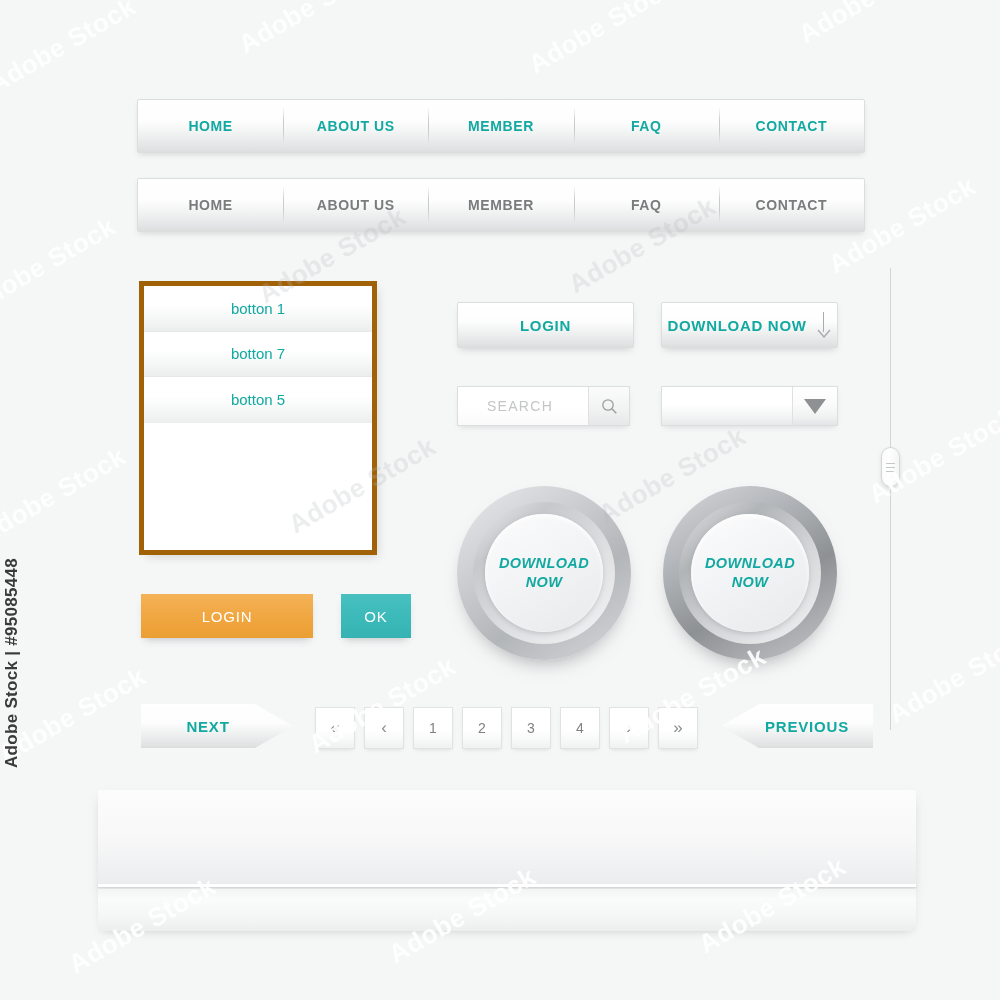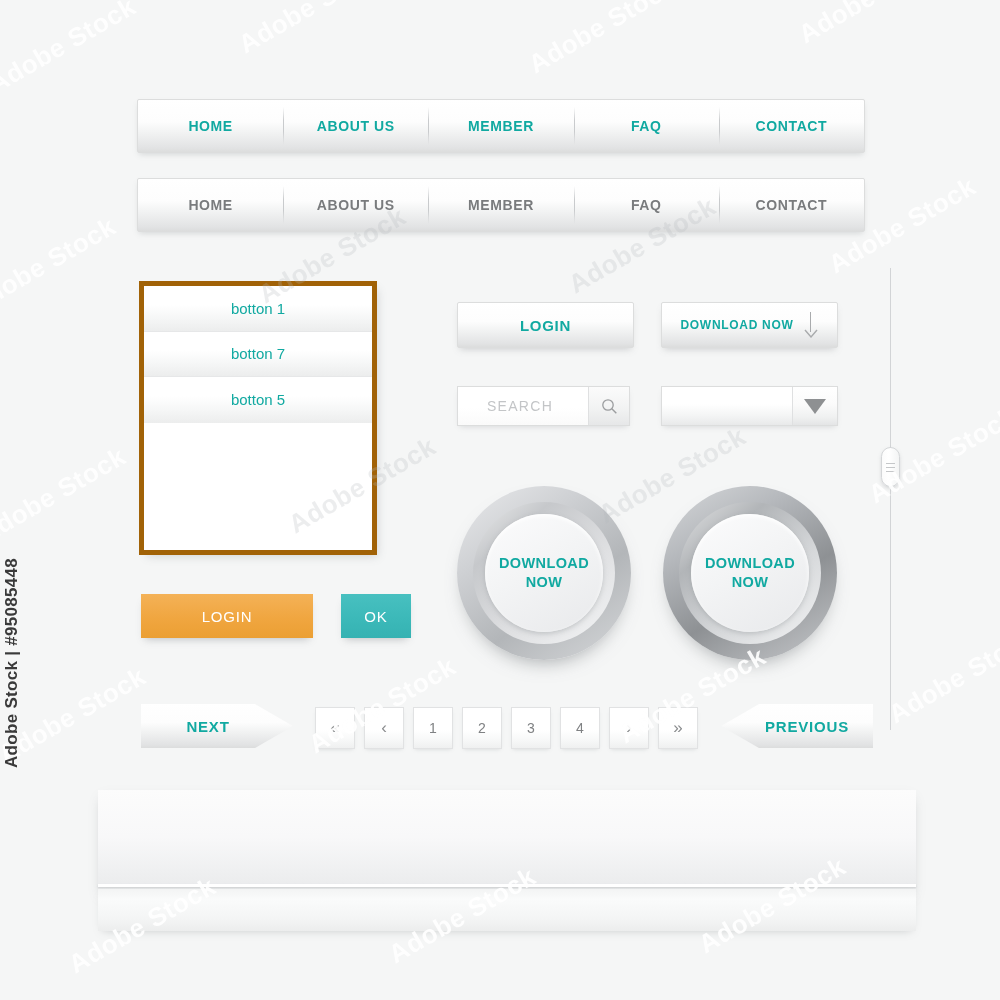--- a/index.html
+++ b/index.html
@@ -211,20 +211,21 @@
 
   
   .circle-btn {
     position: absolute;
     width: 174px; height: 174px;
     border-radius: 50%;
     display: flex;
     align-items: center;
     justify-content: center;
     box-shadow: 0 10px 18px -8px rgba(110,114,118,0.55);
+    font-style: italic;
   }
   .circle-btn .ring2 {
     width: 142px; height: 142px;
     border-radius: 50%;
     display: flex;
     align-items: center;
     justify-content: center;
   }
   .circle-btn .core {
     width: 118px; height: 118px;
@@ -369,21 +370,21 @@
     <div class="btnlist-item">botton 1</div>
     <div class="btnlist-item">botton 7</div>
     <div class="btnlist-item">botton 5</div>
   </div>
 
   <div class="gbtn grad-top" style="left:457px; top:302px; width:177px; height:46px;">
     <span>LOGIN</span>
   </div>
 
   <div class="gbtn grad-top" style="left:661px; top:302px; width:177px; height:46px; gap:9px;">
-    <span style="font-size:12px;">DOWNLOAD NOW</span>
+    <span style="font-size:15px;">DOWNLOAD NOW</span>
     <span class="arrow-down">
       <span class="shaft"></span>
       <svg class="head" viewBox="0 0 14 9" xmlns="http://www.w3.org/2000/svg">
         <path d="M1 1 L7 8 L13 1" fill="none" stroke="#a9abad" stroke-width="1.4"></path>
       </svg>
     </span>
   </div>
 
   <div class="searchbox" style="left:457px; top:386px; width:173px; height:40px;">
     <div class="field">

